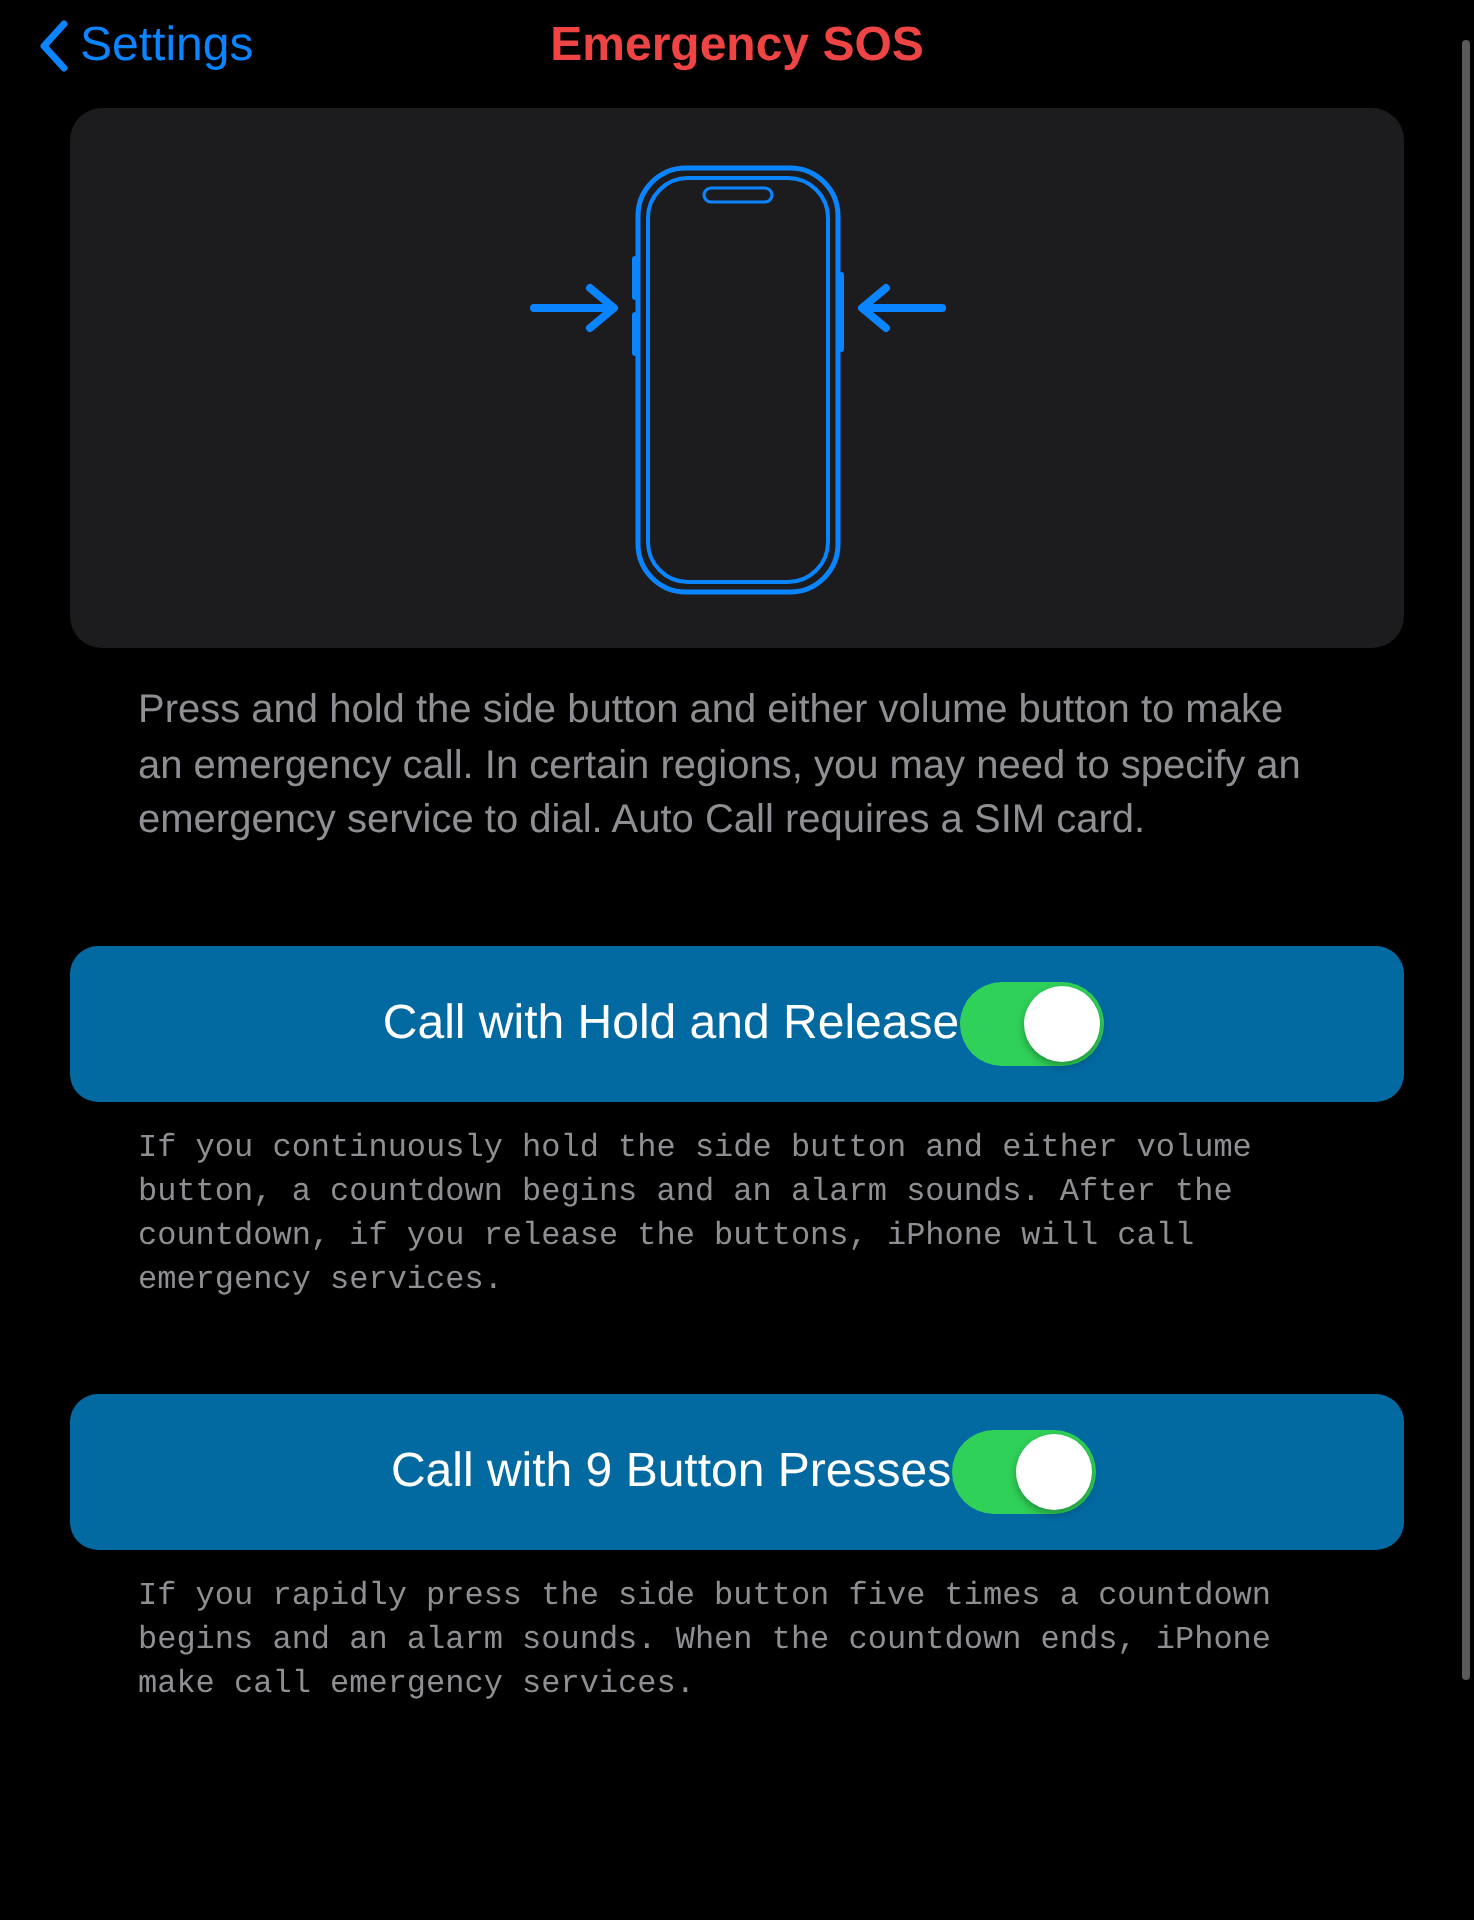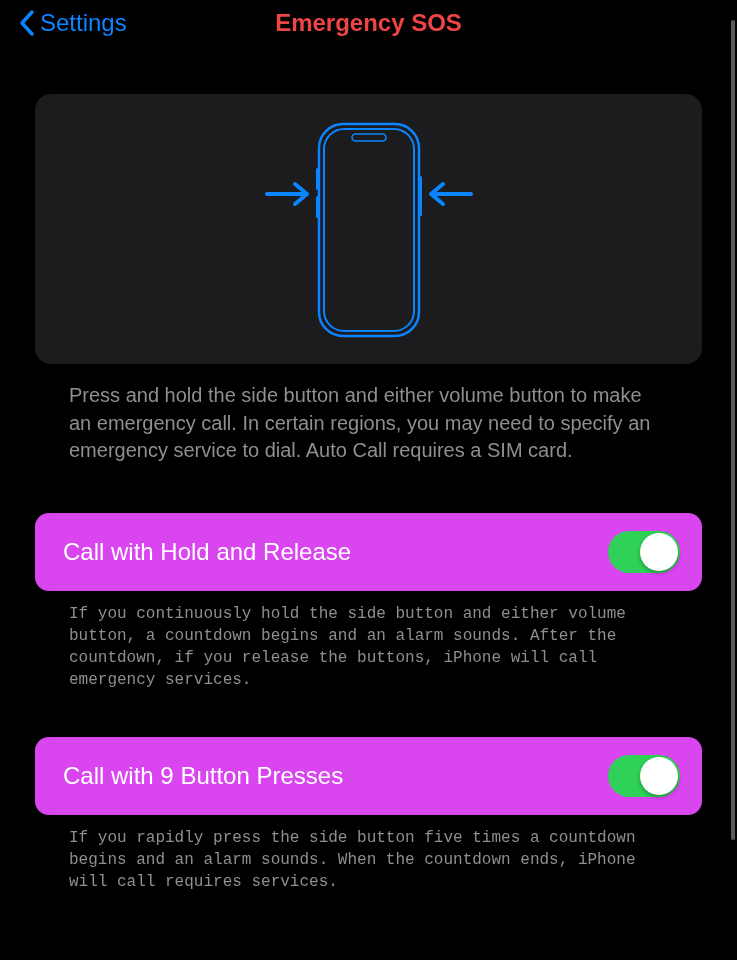--- a/index.html
+++ b/index.html
@@ -49,46 +49,45 @@
     .navbar-title {
       position: absolute;
       left: 50%;
       transform: translateX(-50%);
       font-size: 24px;
       font-weight: 600;
       color: #ef4444;
     }
     .content {
       padding: 0 35px;
-      margin-top: 40px;
     }
     .illustration-card {
       background: #1c1c1e;
       border-radius: 16px;
       height: 270px;
       display: flex;
       align-items: center;
       justify-content: center;
     }
     .phone-illustration {
       width: 260px;
       height: 230px;
     }
     .caption {
       color: #8e8e93;
       font-size: 20px;
       line-height: 1.38;
       padding: 18px 34px 0 34px;
     }
     .setting-row {
-      background: #d946ef;
+      background: #0369a1;
       border-radius: 14px;
       display: flex;
       align-items: center;
-      justify-content: space-between;
+      justify-content: center;
       padding: 18px 22px 18px 28px;
       margin-top: 48px;
     }
     .setting-label {
       font-size: 24px;
       color: #ffffff;
       font-weight: 400;
     }
     .toggle {
       width: 72px;
@@ -164,17 +163,17 @@
     </div>
   </div>
   <div class="setting-caption">If you continuously hold the side button and either volume button, a countdown begins and an alarm sounds. After the countdown, if you release the buttons, iPhone will call emergency services.</div>
 
   <div class="setting-row section-gap">
     <div class="setting-label">Call with 9 Button Presses</div>
     <div class="toggle">
       <div class="toggle-knob"></div>
     </div>
   </div>
-  <div class="setting-caption">If you rapidly press the side button five times a countdown begins and an alarm sounds. When the countdown ends, iPhone will call requires services.</div>
+  <div class="setting-caption">If you rapidly press the side button five times a countdown begins and an alarm sounds. When the countdown ends, iPhone make call emergency services.</div>
 
 </div>
 
 <div class="scrollbar"></div>
 
 </body></html>

